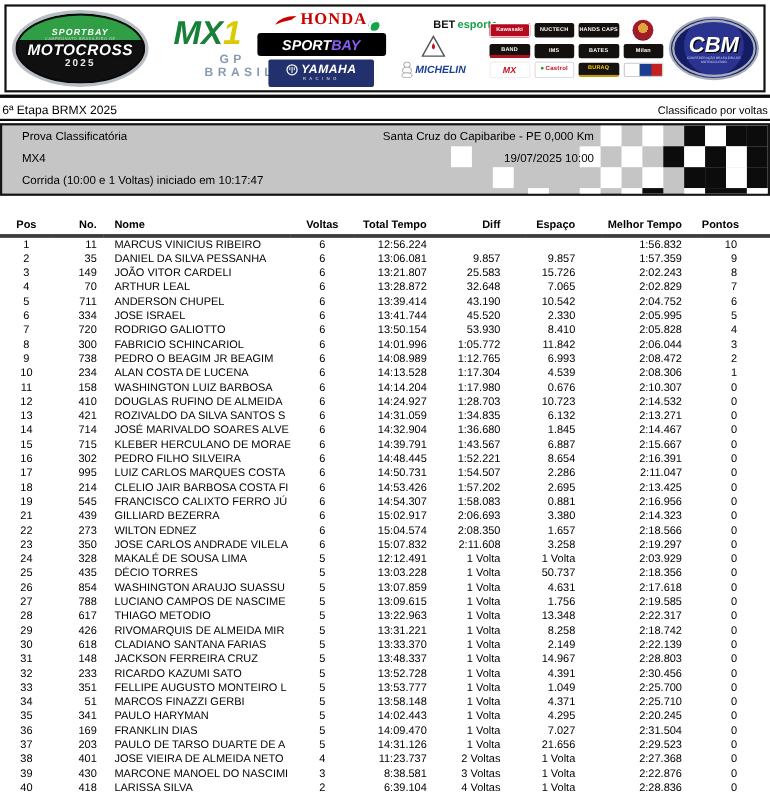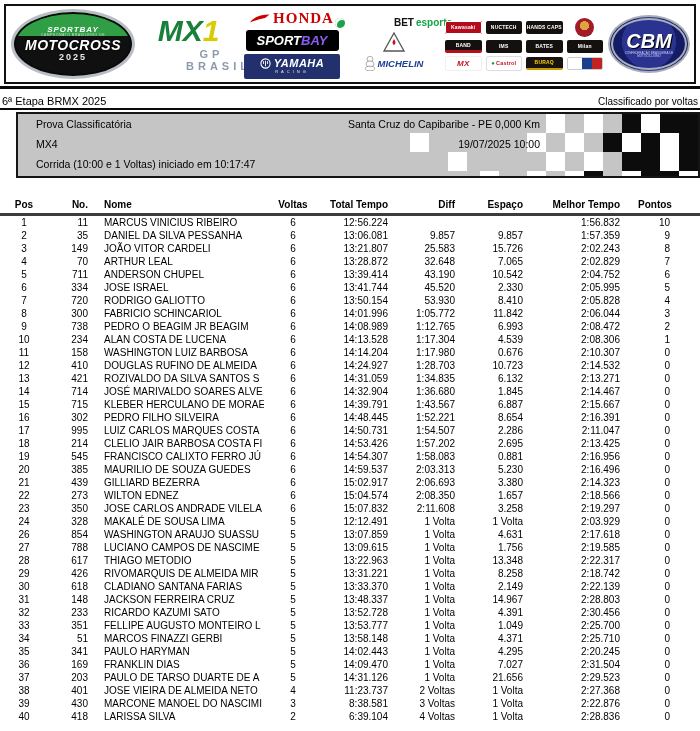--- a/index.html
+++ b/index.html
@@ -11,21 +11,21 @@
   .lm-top{font-size:8px;font-weight:800;font-style:italic;color:#fff;letter-spacing:1px;}
   .lm-sub{font-size:3.5px;color:#d7d7d7;letter-spacing:.5px;}
   .lm-main{font-size:14px;font-weight:900;font-style:italic;color:#fff;letter-spacing:.5px;text-shadow:0 0 2px #000;}
   .lm-year{font-size:9px;font-weight:800;color:#e9e9e9;letter-spacing:2px;}
   .logo-mx1{width:97px;text-align:center;flex:none;}
   .mx1-row{font-size:30px;font-weight:900;font-style:italic;color:#188038;line-height:1;}
   .mx1-one{color:#d9cb00;}
   .mx1-gp{font-size:11px;font-weight:600;color:#8a9bb0;letter-spacing:4px;margin-top:2px;margin-left:46px;}
   .col-honda{width:100px;display:flex;flex-direction:column;align-items:center;gap:3px;flex:none;}
   .honda{display:flex;align-items:center;gap:3px;font-size:15px;font-weight:800;color:#c00;letter-spacing:1px;font-family:"Liberation Serif",serif;}
-  .sportbay-box{width:93px;height:21px;background:#000;border-radius:3px;display:flex;align-items:center;justify-content:center;font-size:13px;font-weight:900;font-style:italic;}
+  .sportbay-box{width:117px;height:21px;background:#000;border-radius:3px;display:flex;align-items:center;justify-content:center;font-size:13px;font-weight:900;font-style:italic;}
   .sb1{color:#fff;}.sb2{color:#8b5cf6;}
   .yamaha-box{width:96px;height:25px;background:#23306e;border-radius:2px;display:flex;flex-direction:column;align-items:center;justify-content:center;line-height:1;}
   .y-row{display:flex;align-items:center;gap:3px;}
   .y-title{color:#fff;font-size:11px;font-weight:800;font-style:italic;letter-spacing:.5px;}
   .y-sub{color:#e8e8e8;font-size:4px;letter-spacing:3px;margin-top:1px;}
   .col-mich{width:93px;display:flex;flex-direction:column;align-items:center;gap:4px;flex:none;}
   .bet{display:flex;align-items:center;gap:2px;font-size:10px;}
   .bet-circle{width:10px;height:10px;border-radius:50%;background:#16a34a;display:inline-block;box-shadow:inset 2px 2px 0 #fff;}
   .bet-b{font-weight:900;color:#111;margin-left:47px;}.bet-e{font-weight:700;color:#16a34a;}
   .michelin{display:flex;align-items:center;gap:2px;font-size:9.5px;font-weight:800;font-style:italic;color:#1c3f94;}
@@ -44,21 +44,21 @@
   .cbm-title{color:#fff;font-size:20px;font-weight:900;font-style:italic;line-height:1;text-shadow:1px 1px 0 #000;}
   .cbm-sub{color:#cfd3ff;font-size:3px;margin-top:1px;text-align:center;line-height:1;}
 
   
   .hr-thick{height:3px;background:#0a0a0a;margin-top:2px;}
   .title-row{display:flex;justify-content:space-between;align-items:flex-end;height:16px;margin-top:2px;border-bottom:2px solid #0a0a0a;padding:0 2px 1px 2px;}
   .t-left{font-size:11px;}
   .t-right{font-size:10px;font-weight:400;}
 
   
-  .info-box{position:relative;margin-top:2px;height:62px;background:#c5c5c5;border:2px solid #151515;overflow:hidden;margin-left:16px;}
+  .info-box{position:relative;margin-top:2px;height:62px;background:#c5c5c5;border:2px solid #151515;overflow:hidden;}
   .checker{position:absolute;right:0;top:0;width:171px;height:76px;}
   .sq{position:absolute;width:19px;height:19px;}
   .sq.w{background:#fff;}.sq.b{background:#0c0c0c;}.sq.g{background:transparent;}
   .info-line{position:relative;z-index:2;display:flex;justify-content:space-between;font-size:10.5px;height:20px;align-items:center;padding-left:18px;}
   .info-right{margin-right:158px;text-align:right;}
 
   
   table.results{border-collapse:collapse;table-layout:fixed;width:700px;margin-top:20px;}
   table.results th{font-size:10px;font-weight:700;border-bottom:3px solid #3c3c3c;padding:1px 0 3px 0;white-space:nowrap;overflow:hidden;}
   table.results td{font-size:10px;height:13px;padding:0;white-space:nowrap;overflow:hidden;line-height:13px;}
@@ -469,31 +469,20 @@
           <td class="c1">545</td>
           <td class="c2">FRANCISCO CALIXTO FERRO JÚ</td>
           <td class="c3">6</td>
           <td class="c4">14:54.307</td>
           <td class="c5">1:58.083</td>
           <td class="c6">0.881</td>
           <td class="c7">2:16.956</td>
           <td class="c8">0</td>
         </tr>
         <tr>
-          <td class="c0">20</td>
-          <td class="c1">385</td>
-          <td class="c2">MAURILIO DE SOUZA GUEDES</td>
-          <td class="c3">6</td>
-          <td class="c4">14:59.537</td>
-          <td class="c5">2:03.313</td>
-          <td class="c6">5.230</td>
-          <td class="c7">2:16.496</td>
-          <td class="c8">0</td>
-        </tr>
-        <tr>
           <td class="c0">21</td>
           <td class="c1">439</td>
           <td class="c2">GILLIARD BEZERRA</td>
           <td class="c3">6</td>
           <td class="c4">15:02.917</td>
           <td class="c5">2:06.693</td>
           <td class="c6">3.380</td>
           <td class="c7">2:14.323</td>
           <td class="c8">0</td>
         </tr>
@@ -521,20 +510,31 @@
         </tr>
         <tr>
           <td class="c0">24</td>
           <td class="c1">328</td>
           <td class="c2">MAKALÉ DE SOUSA LIMA</td>
           <td class="c3">5</td>
           <td class="c4">12:12.491</td>
           <td class="c5">1 Volta</td>
           <td class="c6">1 Volta</td>
           <td class="c7">2:03.929</td>
+          <td class="c8">0</td>
+        </tr>
+        <tr>
+          <td class="c0">25</td>
+          <td class="c1">435</td>
+          <td class="c2">DÉCIO TORRES</td>
+          <td class="c3">5</td>
+          <td class="c4">13:03.228</td>
+          <td class="c5">1 Volta</td>
+          <td class="c6">50.737</td>
+          <td class="c7">2:18.356</td>
           <td class="c8">0</td>
         </tr>
         <tr>
           <td class="c0">26</td>
           <td class="c1">854</td>
           <td class="c2">WASHINGTON ARAUJO SUASSU</td>
           <td class="c3">5</td>
           <td class="c4">13:07.859</td>
           <td class="c5">1 Volta</td>
           <td class="c6">4.631</td>

